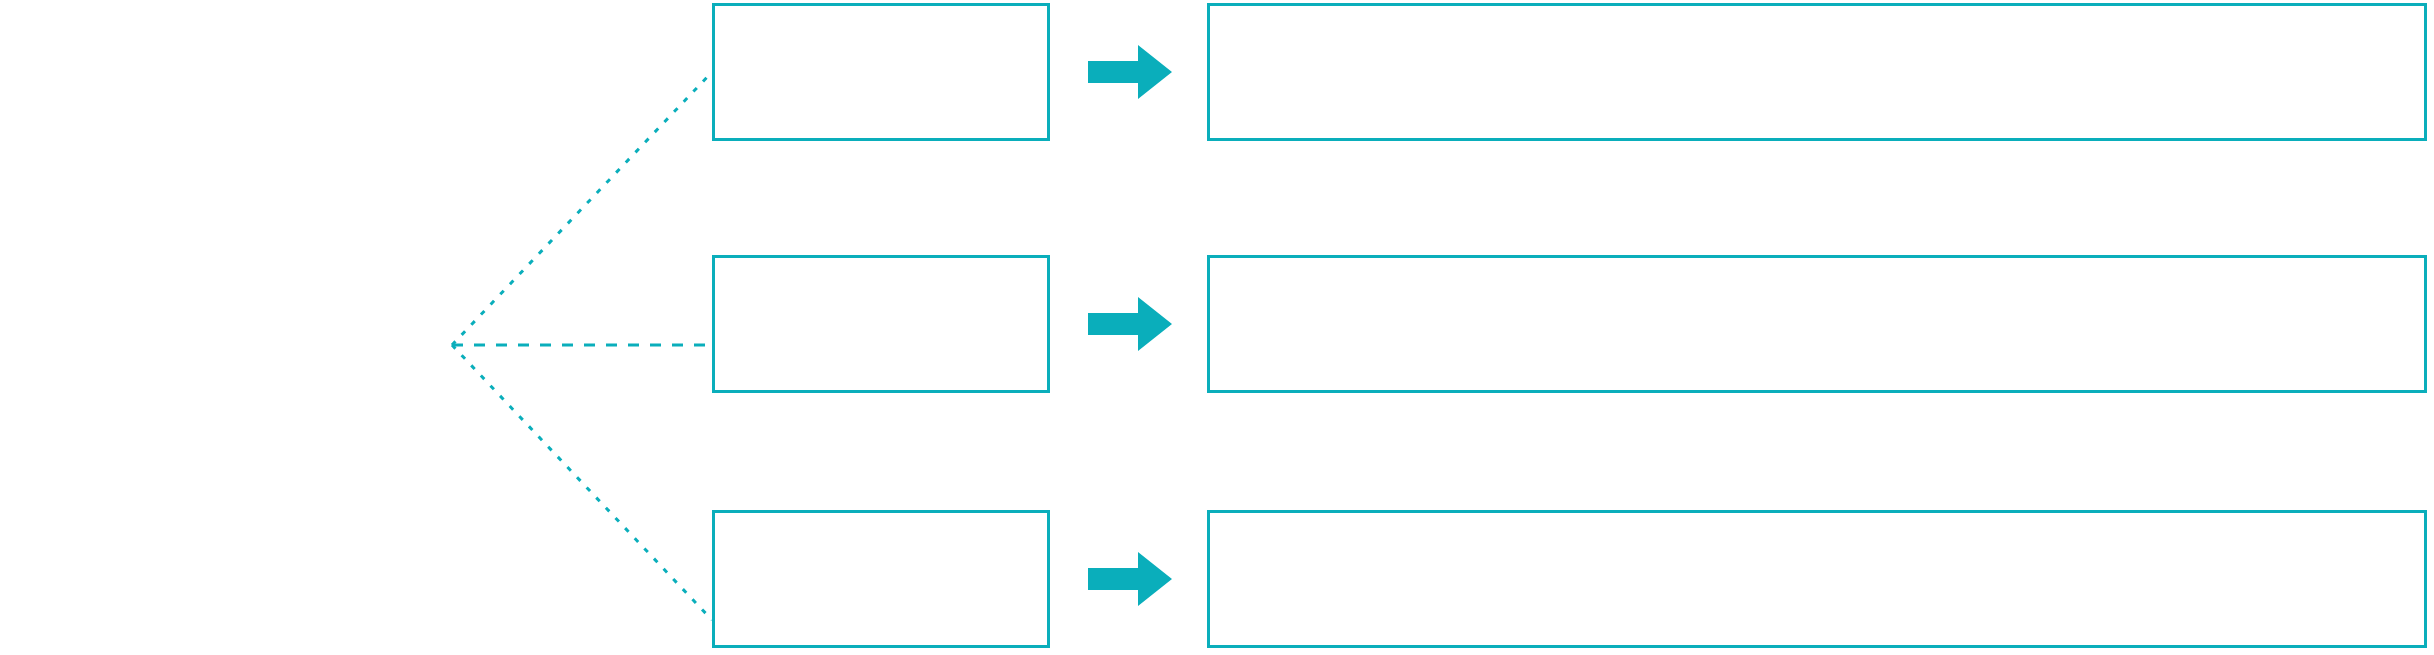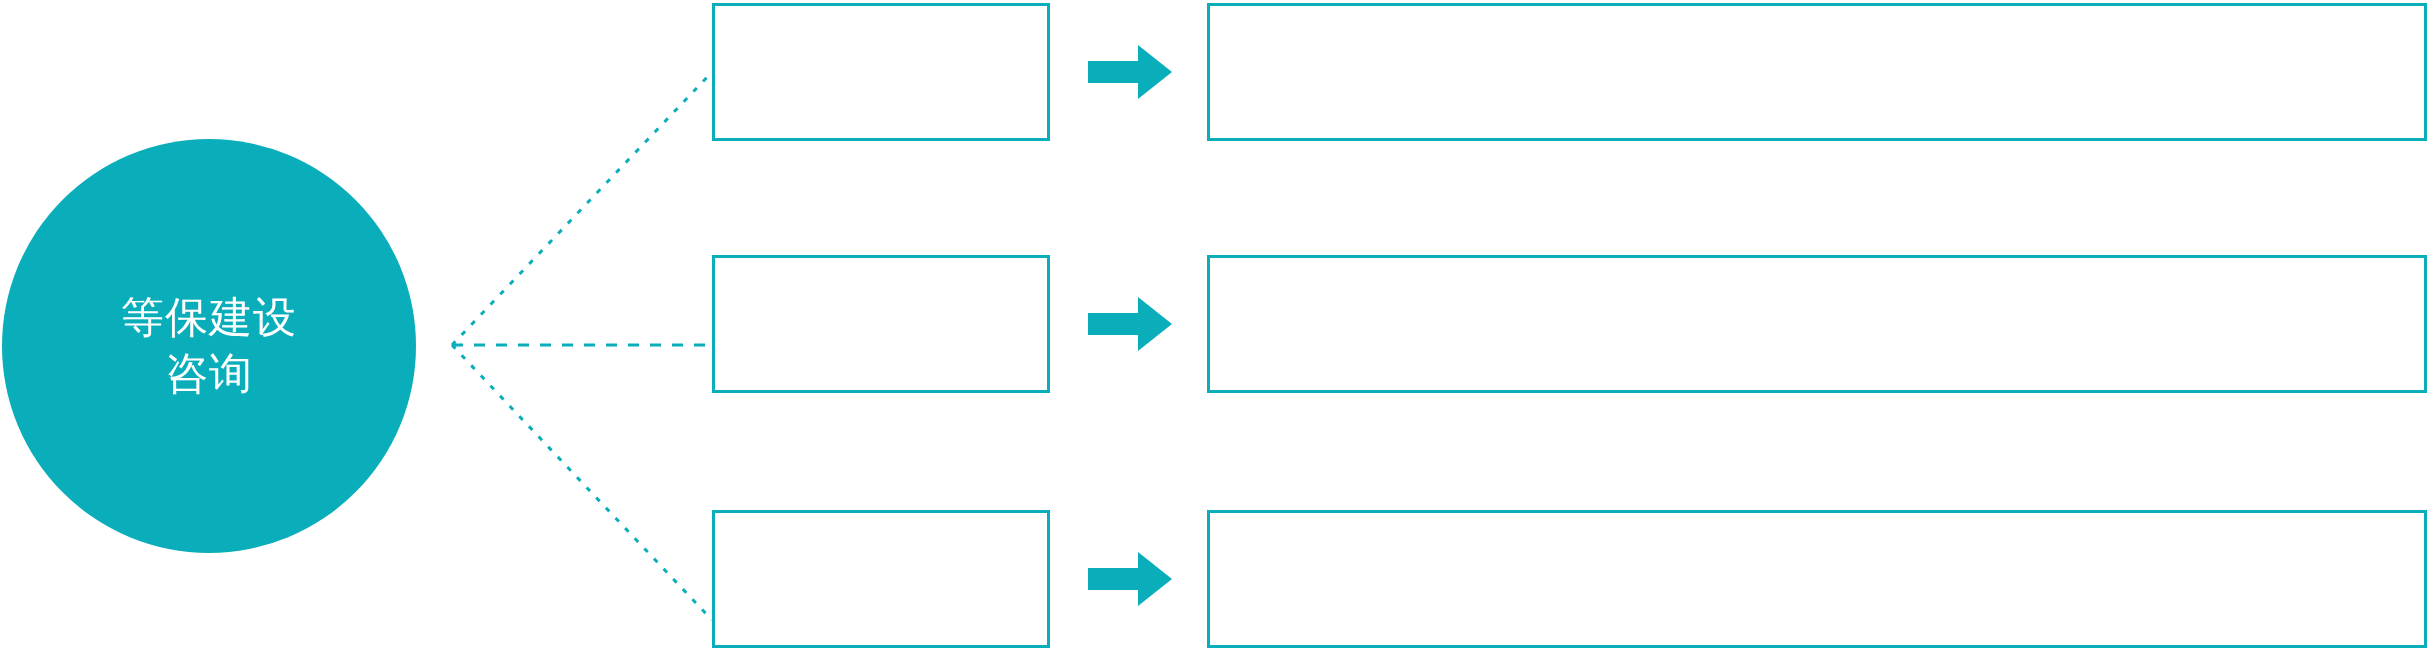--- a/index.html
+++ b/index.html
@@ -112,24 +112,20 @@
 <body>
 
 <div id="canvas">
 
   <svg class="connectors" viewBox="0 0 2434 655" width="2434" height="655" aria-hidden="true">
     <line x1="452" y1="345" x2="712" y2="72" stroke="#0aaebb" stroke-width="3" stroke-linecap="butt" stroke-dasharray="5 9"></line>
     <line x1="452" y1="345" x2="712" y2="345" stroke="#0aaebb" stroke-width="3" stroke-linecap="butt" stroke-dasharray="11 11"></line>
     <line x1="452" y1="345" x2="712" y2="620" stroke="#0aaebb" stroke-width="3" stroke-linecap="butt" stroke-dasharray="5 9"></line>
   </svg>
 
-  <div class="hub">
-    <div class="hub-label">等保建设
-咨询</div>
-  </div>
 
   <div class="row row-1">
     <div class="box box-stage">
       <div class="box-text"></div>
     </div>
     <svg class="arrow" viewBox="0 0 84 54" width="84" height="54" aria-hidden="true">
       <path d="M0 16 L50 16 L50 0 L84 27 L50 54 L50 38 L0 38 Z" fill="#0aaebb"></path>
     </svg>
     <div class="box box-detail">
       <div class="box-text"></div>

